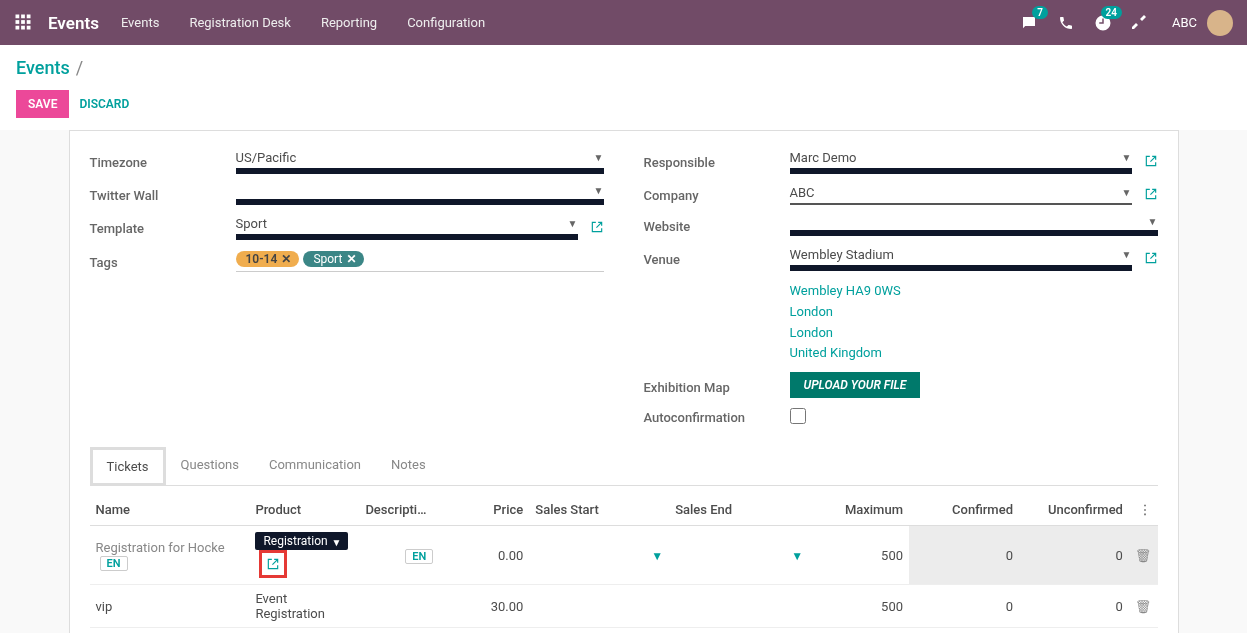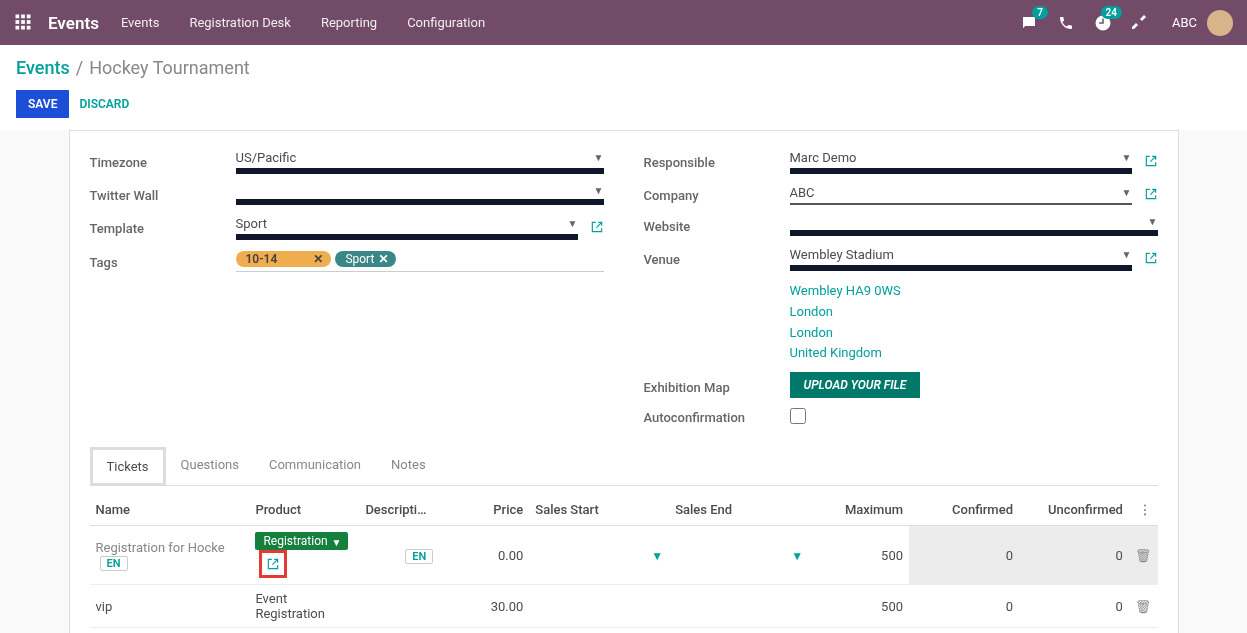--- a/index.html
+++ b/index.html
@@ -12,50 +12,50 @@
 .topnav .righticon { position: relative; margin: 0 10px; cursor: pointer; display: flex; align-items: center; }
 .topnav .badge { position: absolute; top: -8px; right: -10px; background: #00a09d; color: #fff; border-radius: 9px; font-size: 10px; padding: 1px 5px; font-weight: 600; }
 .topnav .user { margin-left: 14px; margin-right: 10px; font-size: 13px; }
 .topnav .avatar { width: 26px; height: 26px; border-radius: 50%; background: #d8b48a; display: inline-block; }
 .crumbbar { padding: 12px 16px 6px 16px; }
 .crumb { font-size: 18px; display: flex; align-items: baseline; gap: 6px; }
 .crumb .root { color: #00a09d; font-weight: 500; cursor: pointer; }
 .crumb .sep { color: #888; }
 .crumb .cur { color: #888; }
 .btnbar { padding: 6px 16px 12px 16px; display: flex; gap: 10px; align-items: center; }
-.btn-save { background: #1d4ed8; color: #fff; border: none; padding: 7px 12px; font-weight: 600; font-size: 12px; cursor: pointer; }
+.btn-save { background: #ec4899; color: #fff; border: none; padding: 7px 12px; font-weight: 600; font-size: 12px; cursor: pointer; }
 .btn-discard { background: none; border: none; color: #00a09d; font-weight: 600; font-size: 12px; cursor: pointer; }
 .sheetwrap { background: #f9f9f9; padding: 0 0 30px 0; }
 .sheet { background: #fff; max-width: 1110px; margin: 0 auto; border: 1px solid #ddd; padding: 12px 20px 12px 20px; }
 .formgrid { display: flex; gap: 40px; }
 .col { flex: 1; }
 .frow { display: flex; padding: 4px 0; align-items: center; }
 .flabel { width: 146px; color: #666; font-weight: 500; padding-top: 4px; font-size: 13px; }
 .fval { flex: 1; display: flex; align-items: center; gap: 6px; }
 .selectlike { flex: 1; border: none; border-bottom: 6px solid #0f172a; padding: 3px 0; font-size: 13px; position: relative; display: flex; align-items: center; }
 .selectlike .caret { margin-left: auto; color: #666; font-size: 10px; }
 .extlink { color: #00a09d; cursor: pointer; margin-left: 6px; }
 .tag { display: inline-flex; align-items: center; border-radius: 12px; padding: 1px 8px 1px 10px; font-size: 12px; color: #fff; margin-right: 4px; }
-.tag-orange { background: #f0ad4e; color: #444; font-weight: 600; gap: 32px; }
+.tag-orange { background: #f0ad4e; color: #444; font-weight: 600; }
 .tag-teal { background: #3b8686; }
 .tag .x { margin-left: 4px; font-weight: 600; cursor: pointer; }
 .addr { color: #00a09d; line-height: 1.6; padding-top: 2px; }
 .upload { background: #00796b; color: #fff; border: none; padding: 6px 14px; font-weight: 600; font-size: 12px; cursor: pointer; font-style: italic; }
 .check { width: 16px; height: 16px; accent-color: #00a09d; }
 .inline-in { border: none; border-bottom: 1px solid #ccc; width: 90px; padding: 2px; font-size: 13px; }
 .tabs { display: flex; border-bottom: 1px solid #ddd; margin-top: 18px; }
 .tab { padding: 9px 14px; color: #888; cursor: pointer; border: 1px solid transparent; border-bottom: none; margin-bottom: -1px; }
 .tab.active { color: #4c4c4c; border-color: #ddd; background: #fff; }
 .tbl { width: 100%; border-collapse: collapse; margin-top: 8px; }
 .tbl th { text-align: left; font-weight: 500; color: #4c4c4c; border-bottom: 1px solid #ddd; padding: 8px 6px; font-size: 13px; }
 .tbl th.r, .tbl td.r { text-align: right; }
 .tbl td { padding: 6px 6px; border-bottom: 1px solid #eee; font-size: 13px; vertical-align: middle; }
 .tbl td.dis { background: #ececec; }
 .tbl .en { font-size: 11px; font-weight: 600; color: #00a09d; padding: 0 6px; border: 1px solid #ccc; border-radius: 2px; margin-left: 4px; }
-.tbl .prod-sel { background: #15803d; color: #fff; padding: 2px 6px 2px 8px; display: inline-flex; align-items: flex-end; border-radius: 2px; font-size: 12px; }
+.tbl .prod-sel { background: #0f172a; color: #fff; padding: 2px 6px 2px 8px; display: inline-flex; align-items: flex-end; border-radius: 2px; font-size: 12px; }
 .tbl .prod-sel .caret { margin-left: 4px; font-size: 10px; }
 .tbl .trash { color: #888; cursor: pointer; }
 .tiny-caret { color: #00a09d; font-size: 12px; }
 .redbox { border: 3px solid #e53935; }
 .redbox-ext { border: 3px solid #e53935; padding: 3px 1px; display: inline-flex; align-items: center; justify-content: center; width: 28px; height: 28px; vertical-align: middle; margin-left: 4px; }
 svg { display: block; }
 </style>
 </head>
 <body>
 
@@ -102,21 +102,20 @@
       </svg>
   </span>
   <span class="user">ABC</span>
   <span class="avatar"></span>
 </div>
 
 <div class="crumbbar">
   <div class="crumb">
     <span class="root">Events</span>
     <span class="sep">/</span>
-    <span class="cur">Hockey Tournament</span>
   </div>
 </div>
 
 <div class="btnbar">
   <button class="btn-save">SAVE</button>
   <button class="btn-discard">DISCARD</button>
 </div>
 
 <div class="sheetwrap">
 <div class="sheet">

